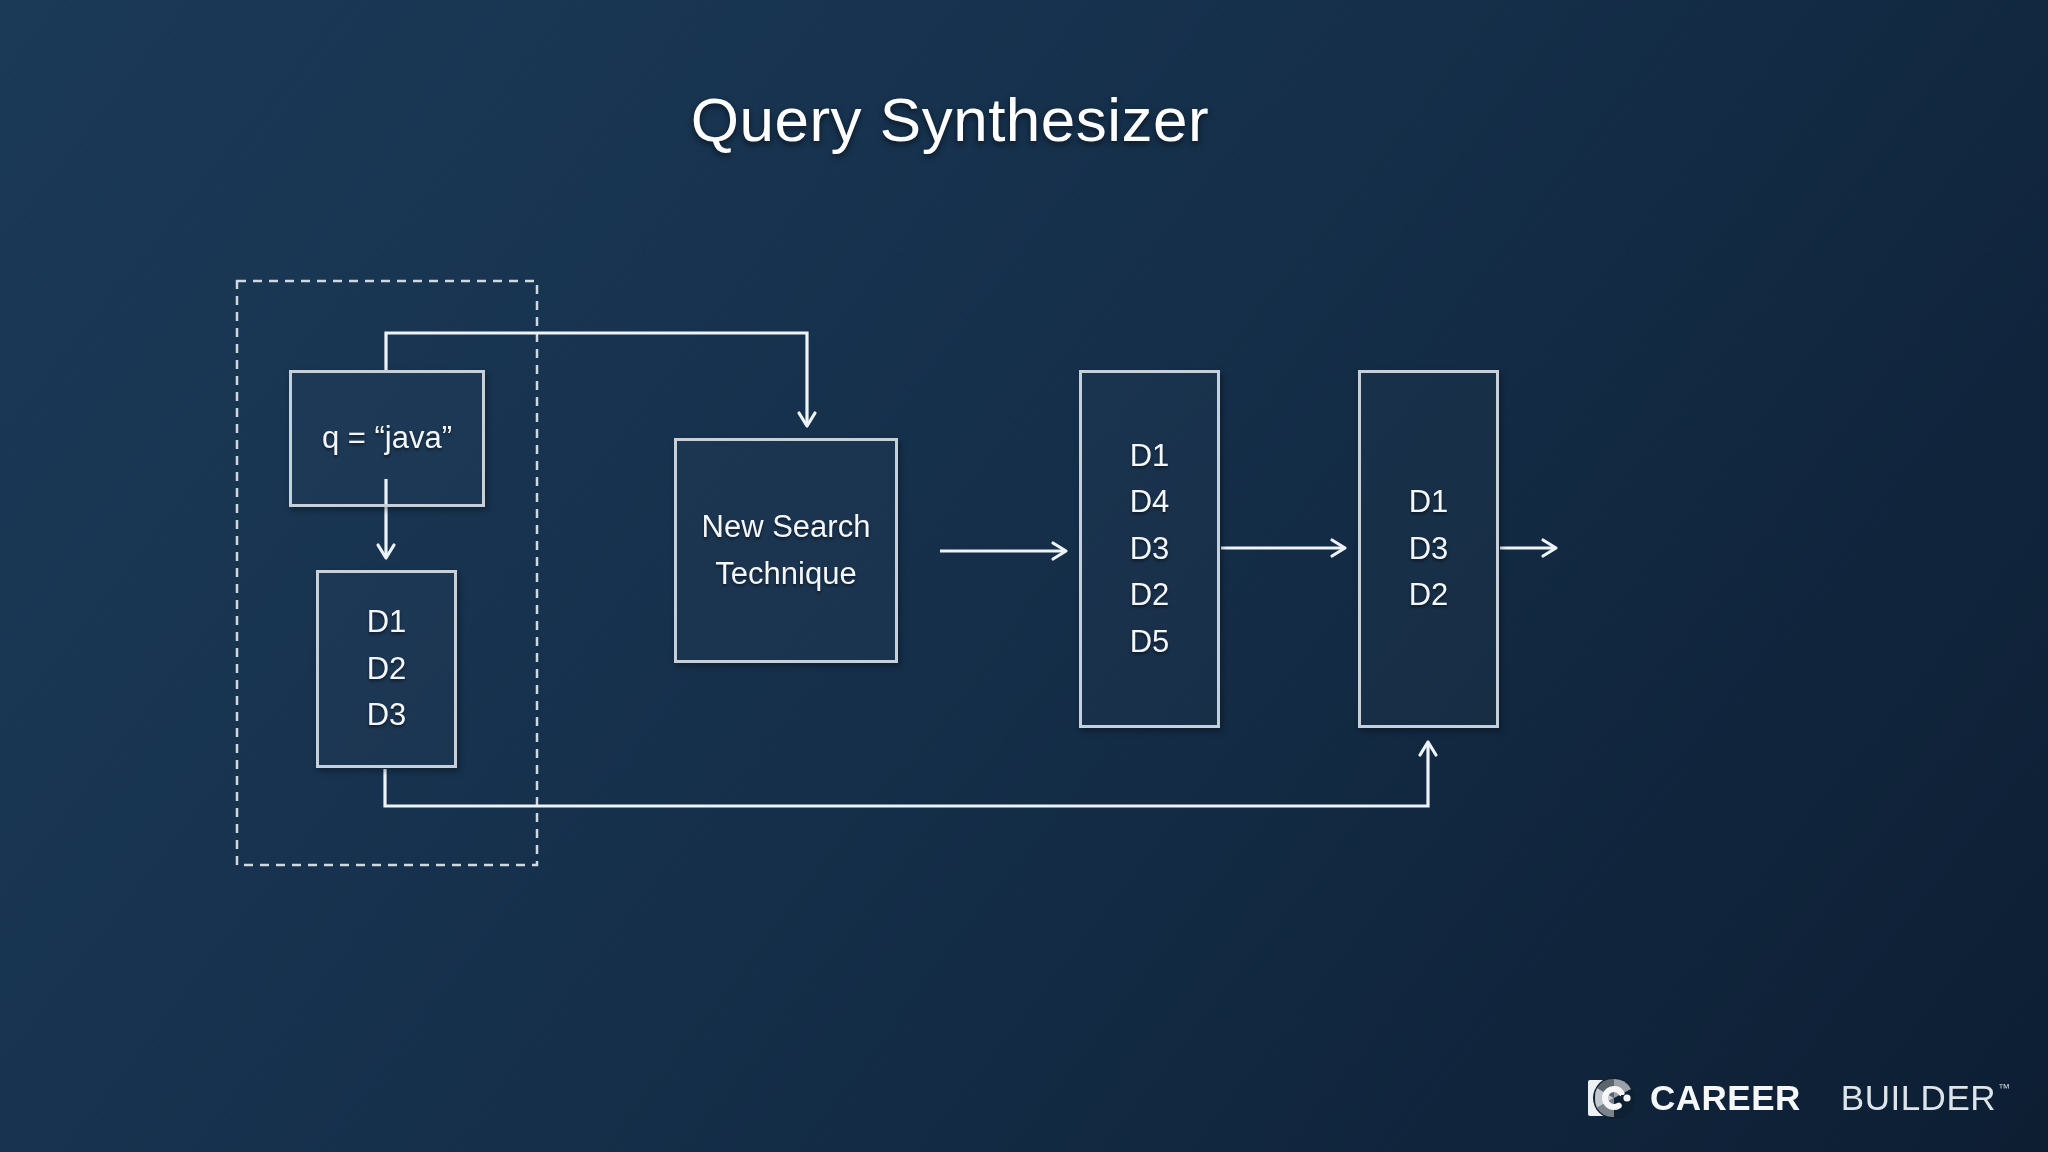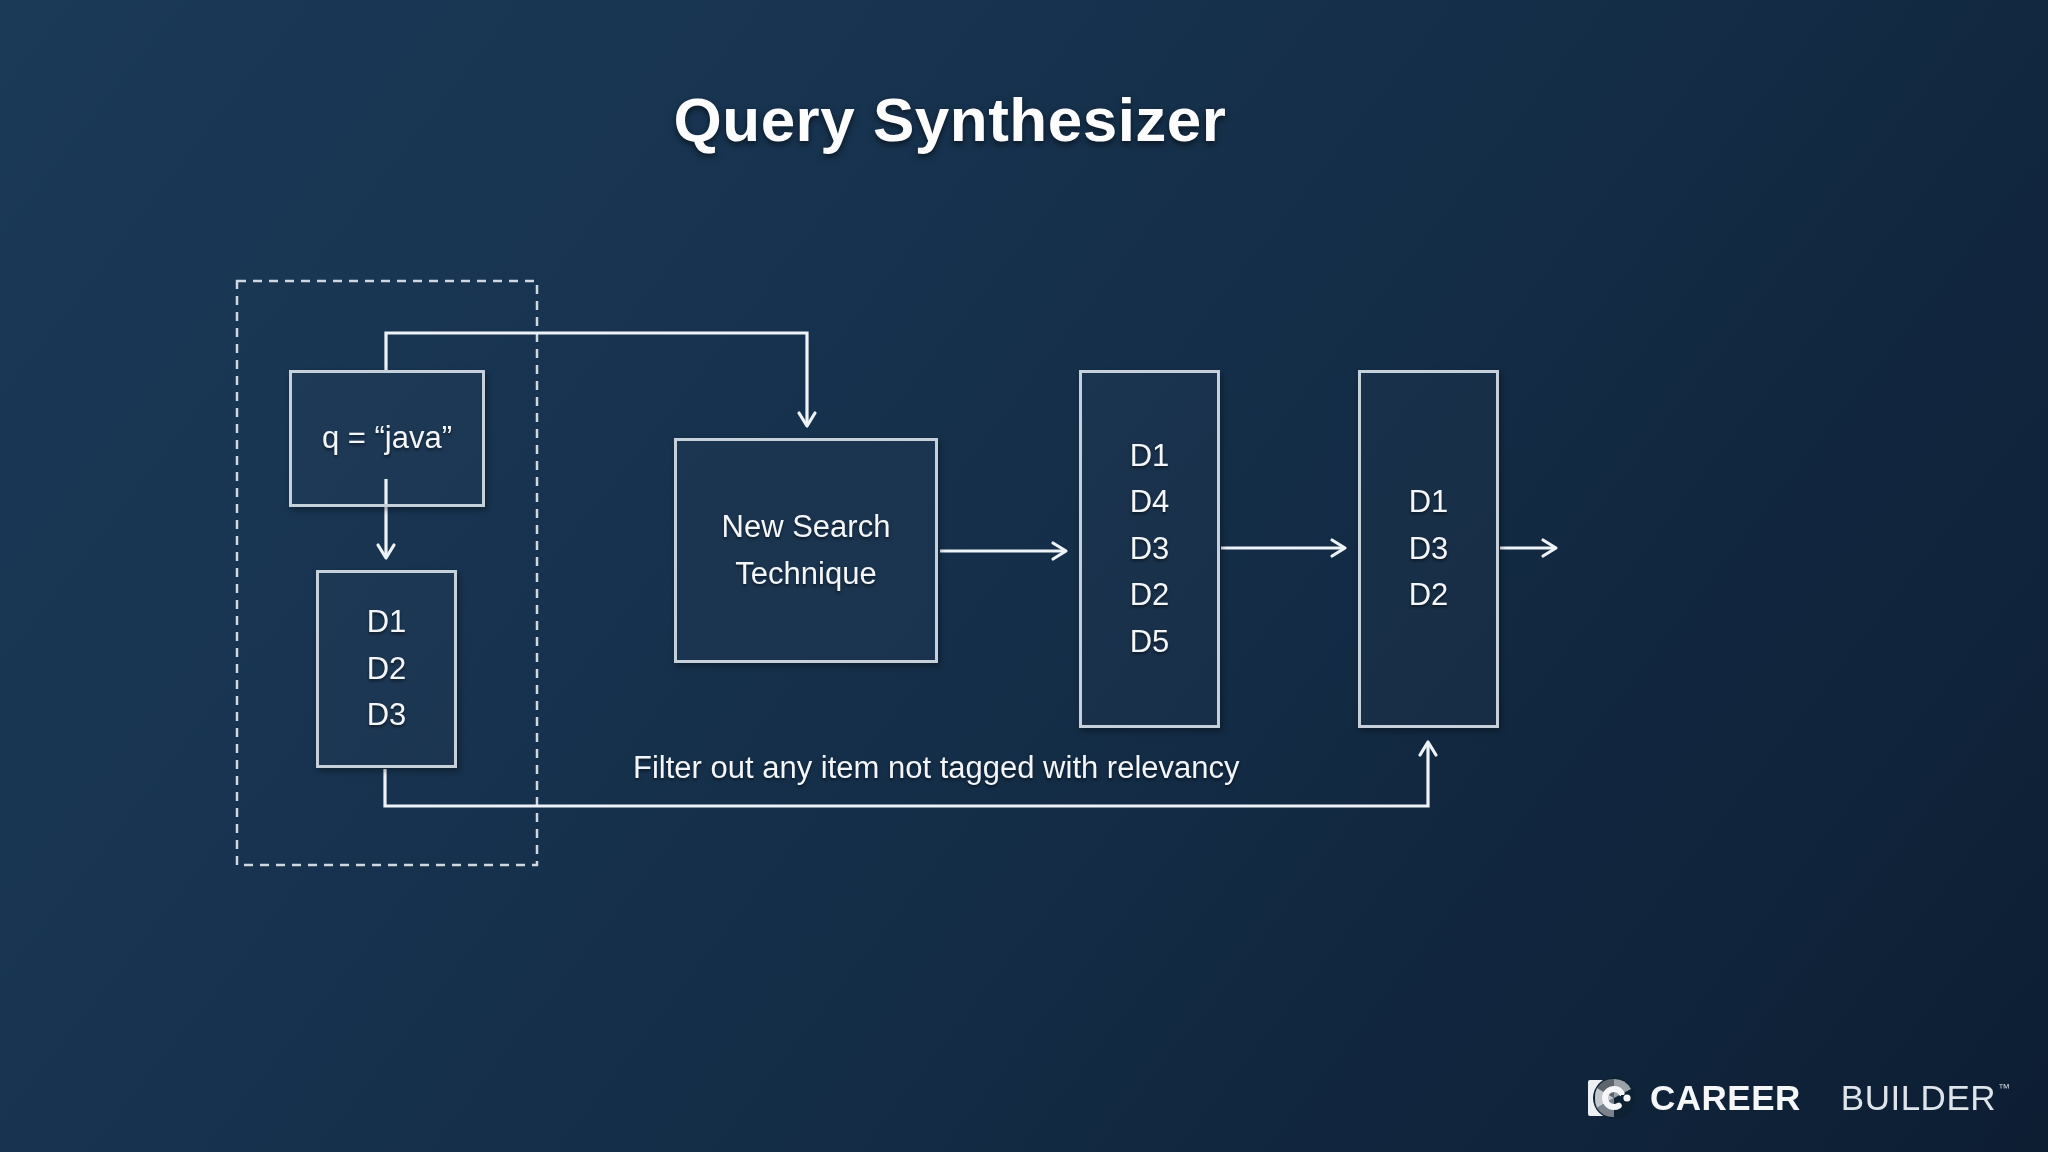--- a/index.html
+++ b/index.html
@@ -7,40 +7,40 @@
     position:relative;
     width:2048px;height:1152px;
     overflow:hidden;
     font-family:"Liberation Sans", sans-serif;
     background:linear-gradient(128deg, var(--bg-top) 0%, #152f4a 48%, var(--bg-bottom) 100%);
     color:#f2f5f8;
   }
   .title{
     position:absolute;left:420px;top:84px;width:1060px;
     text-align:center;
-    font-size:62px;font-weight:bold;letter-spacing:0.5px;
+    font-size:62px;font-weight:normal;letter-spacing:0.5px;
     color:#fdfdfd;
     text-shadow:0 3px 6px rgba(0,0,0,0.55);
   }
   .box{
     position:absolute;
     border:3px solid var(--box-border);
     background:rgba(255,255,255,0.025);
     box-shadow:2px 3px 6px rgba(0,0,0,0.35);
     display:flex;align-items:center;justify-content:center;
     text-align:center;
     font-size:31px;line-height:1.5;
     white-space:pre-line;
     color:#f4f7fa;
     text-shadow:0 2px 3px rgba(0,0,0,0.5);
     box-sizing:border-box;
   }
   .box-query        {left:289px;top:370px;width:196px;height:137px;}
   .box-initial      {left:316px;top:570px;width:141px;height:198px;}
-  .box-technique    {left:674px;top:438px;width:264px;height:225px;}
+  .box-technique    {left:674px;top:438px;width:224px;height:225px;}
   .box-raw          {left:1079px;top:370px;width:141px;height:358px;}
   .box-filtered     {left:1358px;top:370px;width:141px;height:358px;}
   .box-assessment   {left:1569px;top:438px;width:265px;height:225px;}
   svg.overlay{position:absolute;left:0;top:0;width:2048px;height:1152px;pointer-events:none;}
   .filter-note{
     position:absolute;left:633px;top:750px;width:760px;
     font-size:31px;color:#f2f6fa;
     text-shadow:0 2px 3px rgba(0,0,0,0.5);
     white-space:nowrap;
   }
@@ -90,21 +90,20 @@
 Technique</div>
   <div class="box box-raw">D1
 D4
 D3
 D2
 D5</div>
   <div class="box box-filtered">D1
 D3
 D2</div>
 
-  <div class="filter-note">Filter out any item not tagged with relevancy</div>
 
   <div class="logo">
     <svg width="48" height="48" viewBox="0 0 48 48">
       <rect x="0" y="6" width="30" height="36" rx="2" fill="#eef1f4"></rect>
       <circle cx="26" cy="24" r="21" fill="#0e2133"></circle>
       <path d="M26,24 L26,5 A19,19 0 0 1 43,15 Z" fill="#9aa1a9"></path>
       <path d="M26,24 L9,14 A19,19 0 0 1 26,5 Z" fill="#5d646c"></path>
       <path d="M26,24 L9,34 A19,19 0 0 1 7,24 A19,19 0 0 1 9,14 Z" fill="#c3c8cd"></path>
       <path d="M26,24 L26,43 A19,19 0 0 1 9,34 Z" fill="#7c838b"></path>
       <circle cx="26" cy="24" r="9" fill="none" stroke="#f5f7f9" stroke-width="6" stroke-dasharray="42 15" stroke-dashoffset="-9" stroke-linecap="round"></circle>

